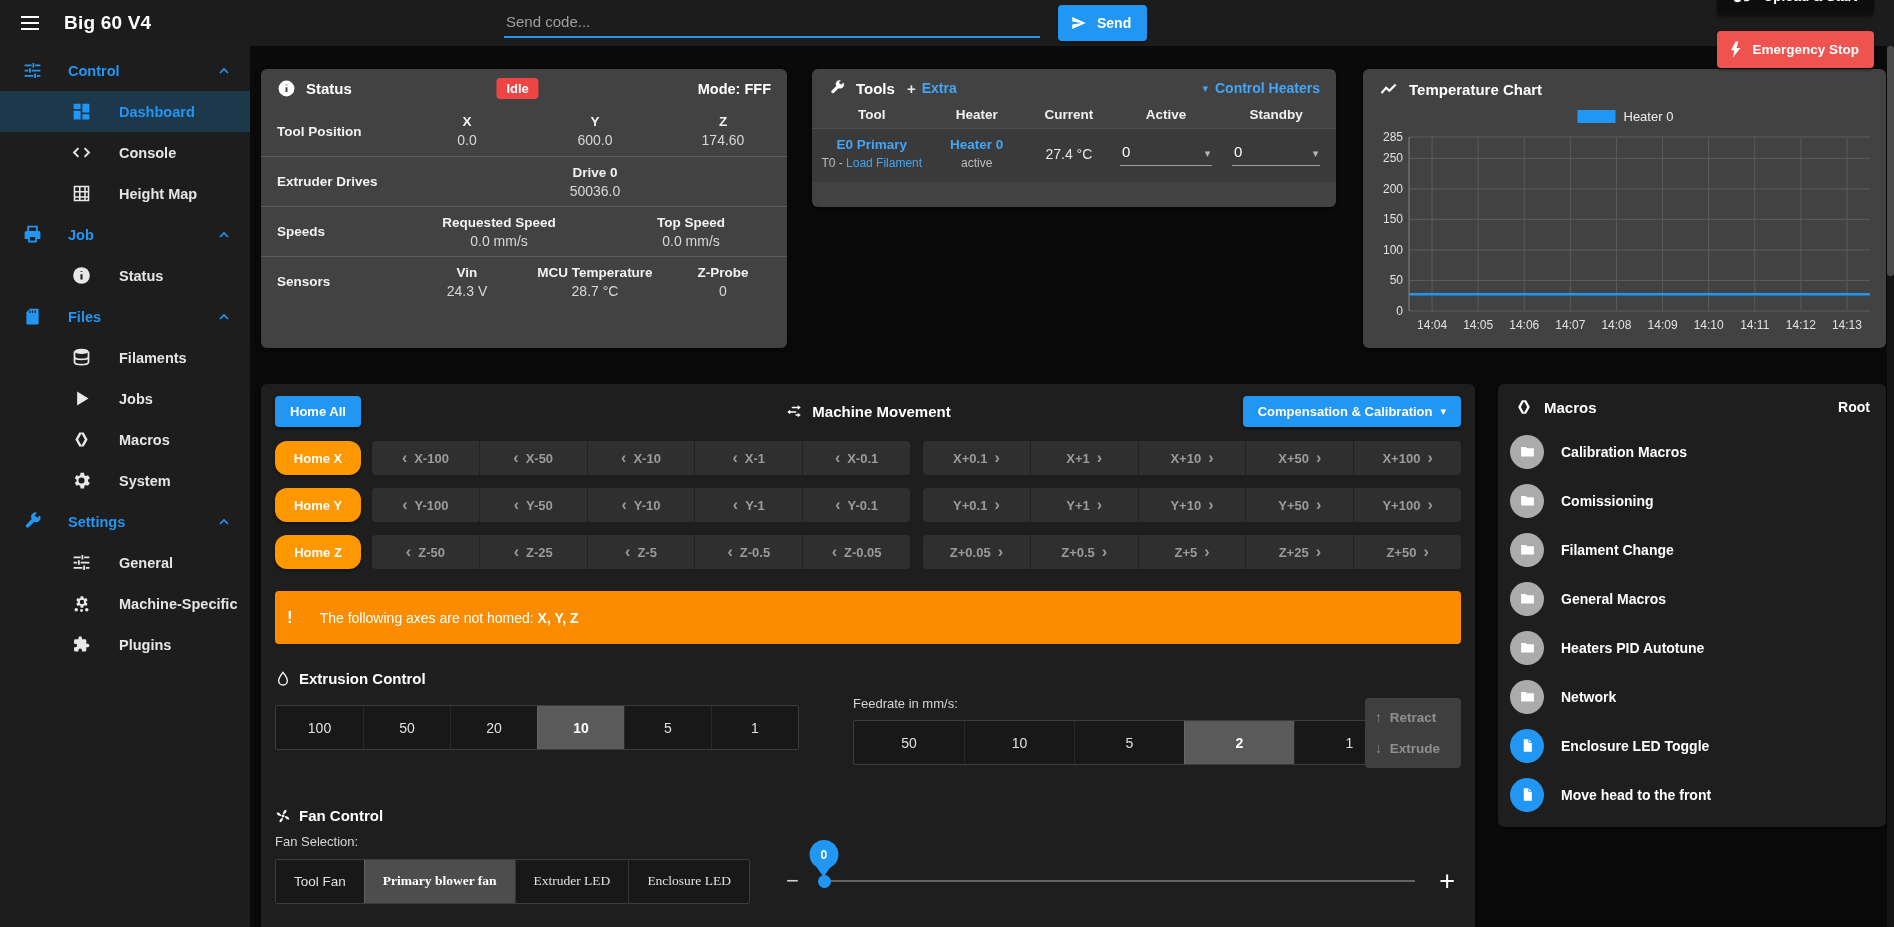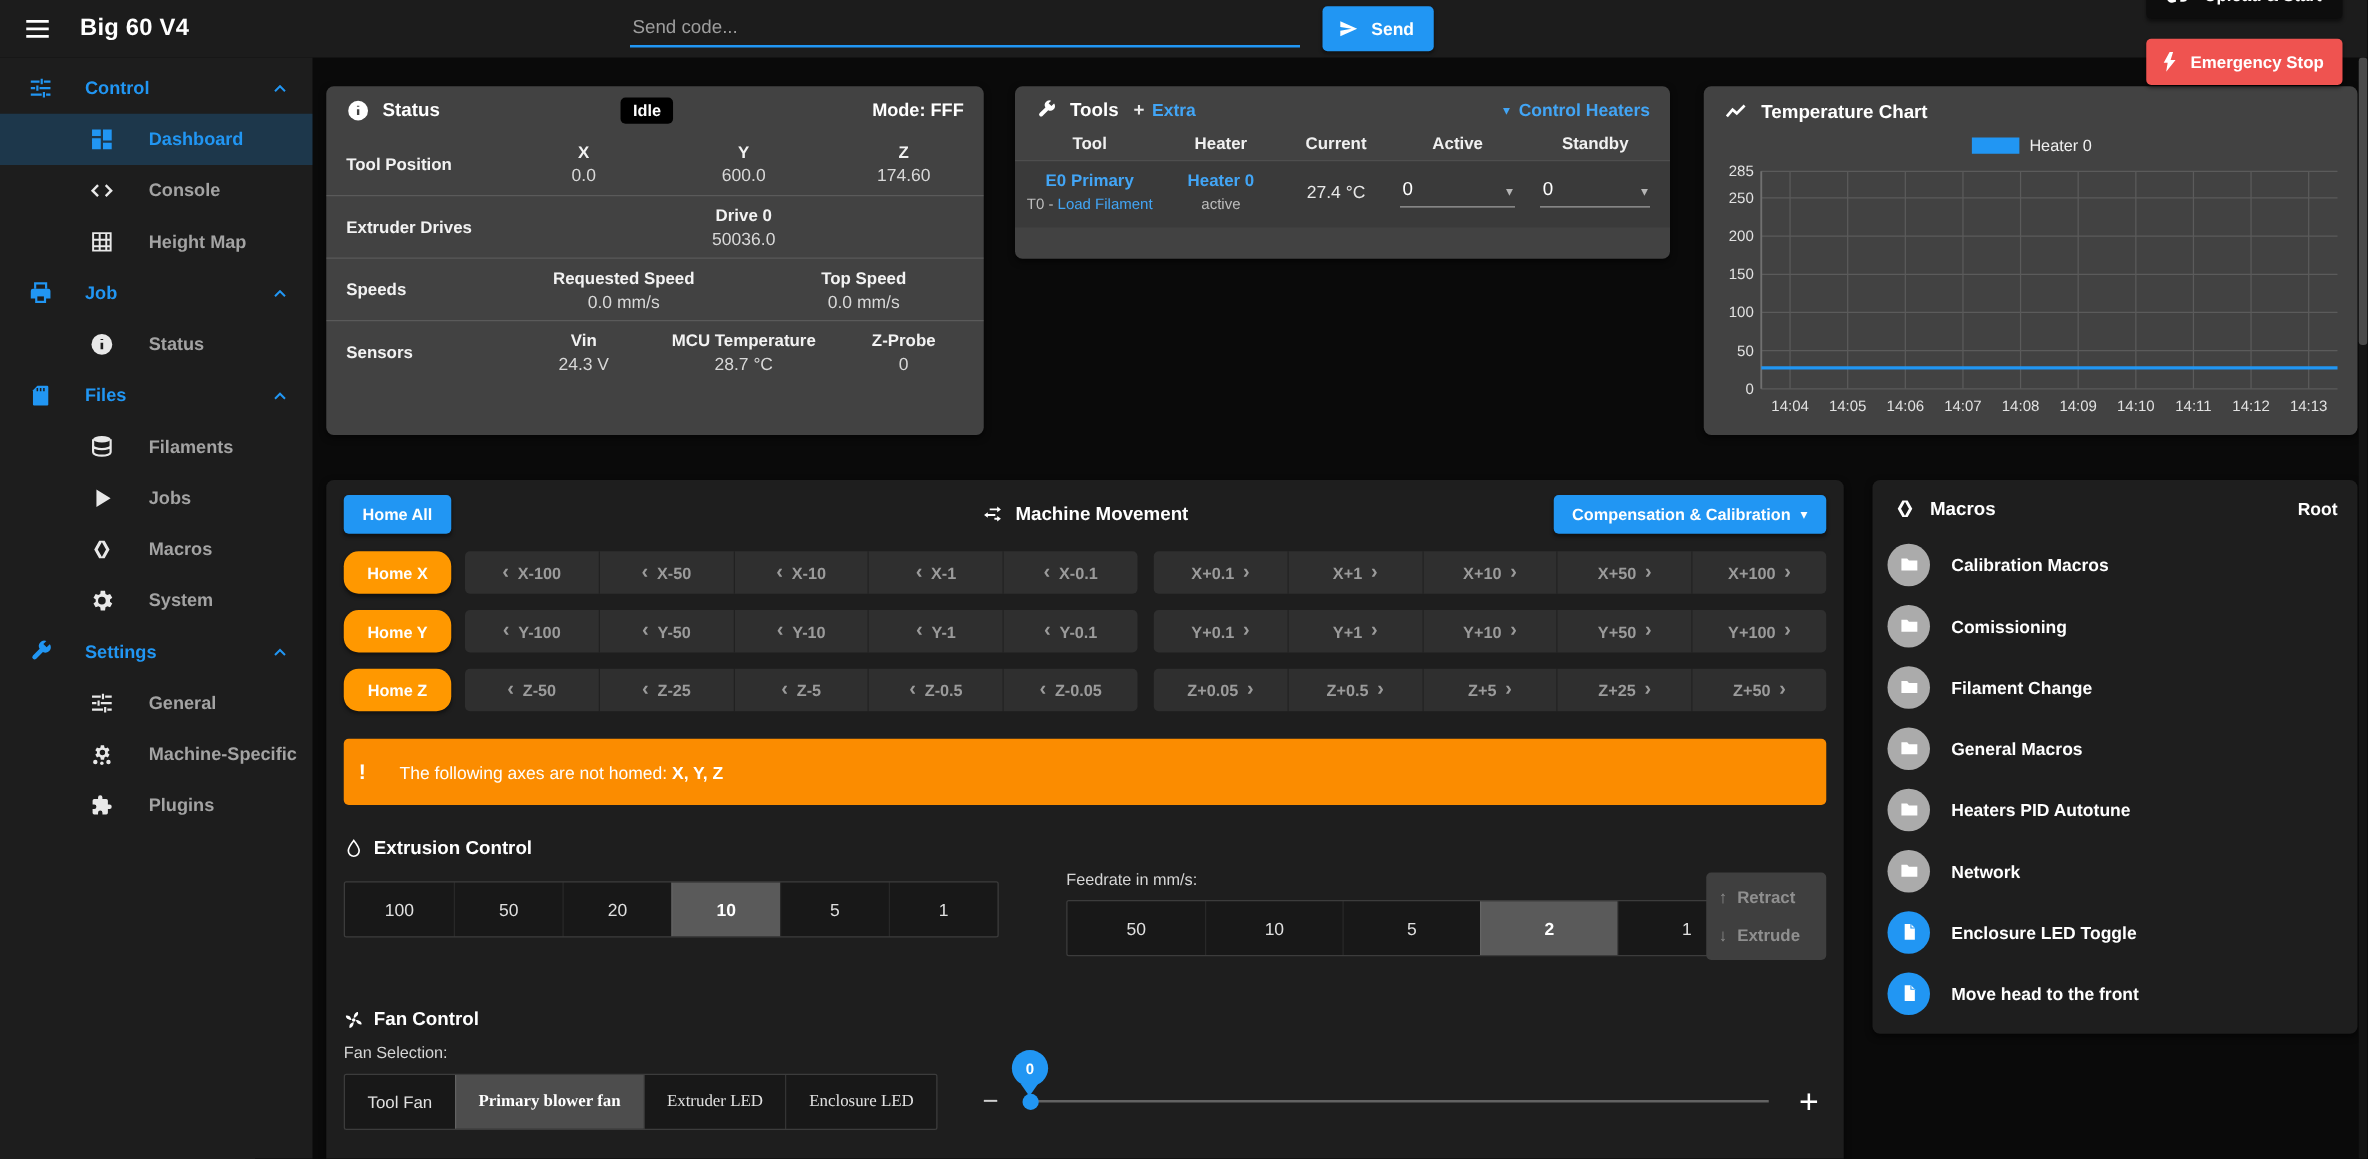--- a/index.html
+++ b/index.html
@@ -22,34 +22,34 @@
   .code-input::placeholder { color:#9e9e9e; }
   .send-btn { position:absolute; left:1058px; height:36px; background:#2196f3; border-radius:4px; padding:0 16px 0 12px; display:flex; align-items:center; gap:9px; font-weight:700; font-size:14px; box-shadow:0 2px 3px rgba(0,0,0,.4); }
   .topbar-right { margin-left:auto; margin-right:20px; display:flex; gap:16px;flex-direction:column; }
   .upload-btn { height:37px; background:#0d0d0d; border-radius:4px; padding:0 15px; display:flex; align-items:center; gap:10px; font-weight:700; font-size:13.5px; box-shadow:0 2px 3px rgba(0,0,0,.45); }
   .estop-btn { height:37px; background:#ef5350; border-radius:4px; padding:0 15px 0 10px; display:flex; align-items:center; gap:6px; font-weight:700; font-size:13.5px; box-shadow:0 2px 3px rgba(0,0,0,.45); }
 
   
   .sidebar { position:absolute; top:46px; left:0; bottom:0; width:250px; background:#1d1d1d; padding-top:4px; }
   .nav-group { height:41px; display:flex; align-items:center; padding:0 18px 0 22px; color:#2196f3; cursor:pointer; }
   .nav-group .glabel { margin-left:25px; font-size:14.5px; font-weight:700; flex:1; }
-  .nav-item { height:41px; display:flex; align-items:center; padding-left:71px; color:#a3a3a3; cursor:pointer; }
+  .nav-item { height:41px; display:flex; align-items:center; padding-left:71px; color:#e5e5e5; cursor:pointer; }
   .nav-item .ilabel { margin-left:27px; font-size:14.5px; font-weight:700; }
   .nav-item.active { background:rgba(33,150,243,0.22); color:#2196f3; }
 
   
   .main { position:absolute; top:46px; left:250px; right:0; bottom:0; overflow:hidden; }
   .card { position:absolute; background:#424242; border-radius:6px; box-shadow:0 2px 5px rgba(0,0,0,.55); }
   .card.dark { background:#1e1e1e; }
   .card-head { display:flex; align-items:center; padding:10px 16px 8px; position:relative; }
   .head-title { font-weight:700; font-size:15px; margin-left:10px; }
 
   
   #status-card { left:11px; top:23px; width:526px; height:279px; }
-  .status-badge { position:absolute; left:50%; transform:translateX(-65%); background:#000000; color:#fff; font-size:13px; font-weight:700; padding:3px 10px; border-radius:4px; }
+  .status-badge { position:absolute; left:50%; transform:translateX(-65%); background:#ef4444; color:#fff; font-size:13px; font-weight:700; padding:3px 10px; border-radius:4px; }
   .status-mode { margin-left:auto; font-weight:700; font-size:14.5px; }
   .srow { display:flex; align-items:center; min-height:50px; padding:4px 0; }
   .srow + .srow { border-top:1px solid rgba(255,255,255,.13); }
   .srow .rlabel { width:142px; padding-left:16px; font-weight:700; font-size:13.5px; color:#f2f2f2; }
   .scols { flex:1; display:flex; }
   .scol { flex:1; text-align:center; }
   .scol .ch { font-weight:700; font-size:13.5px; color:#f2f2f2; }
   .scol .cv { font-size:14px; color:#d8d8d8; margin-top:3px; }
 
   

